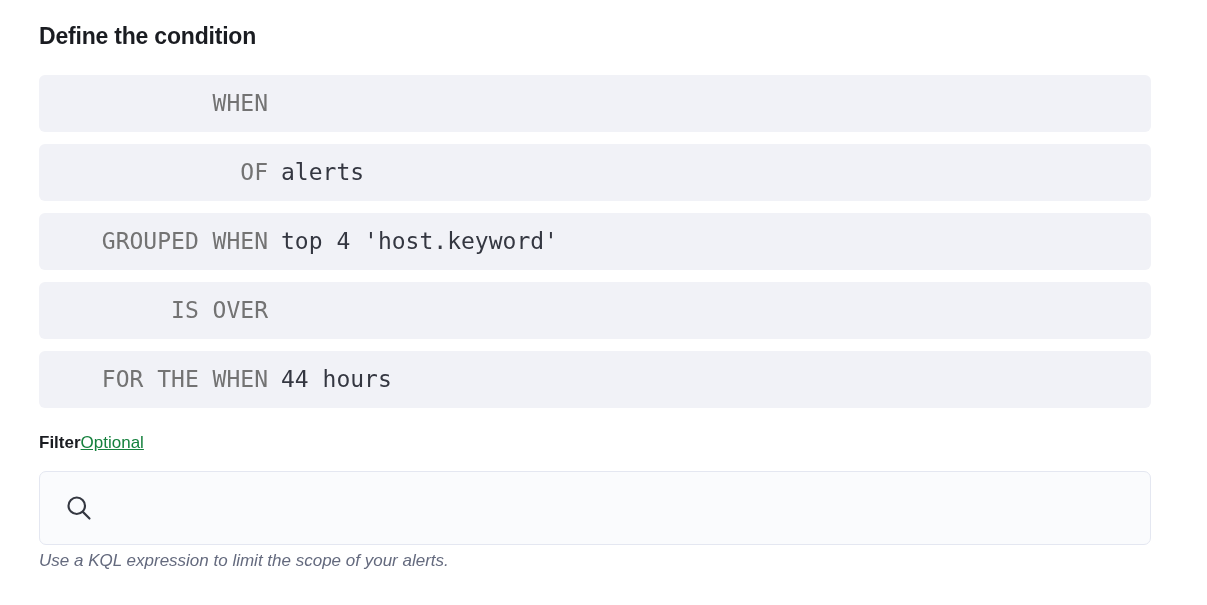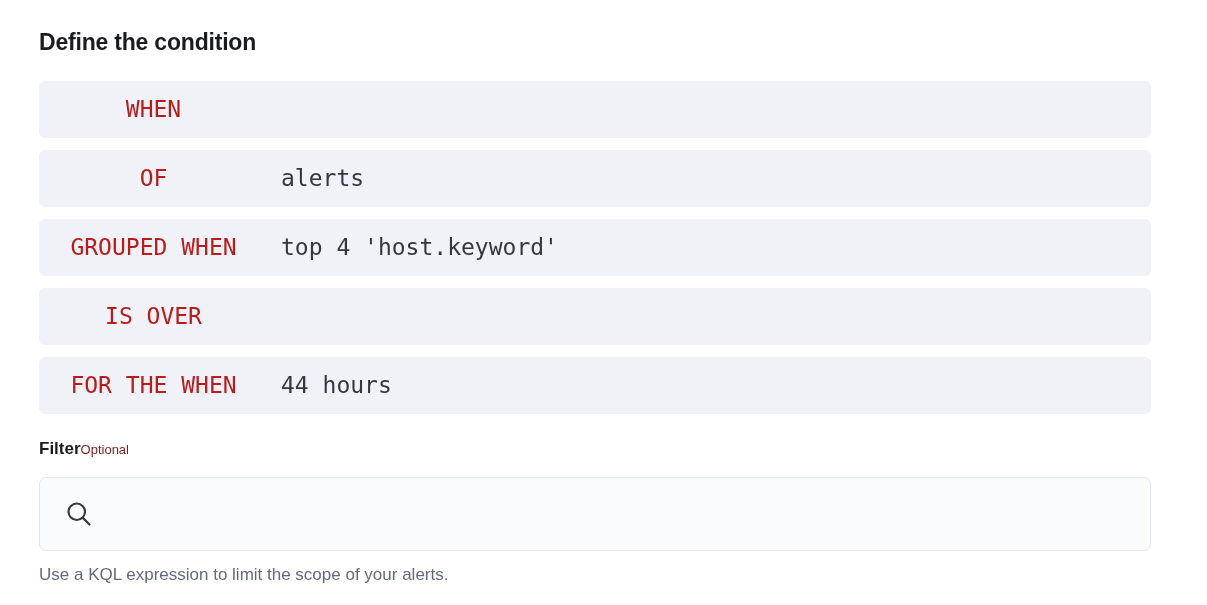--- a/index.html
+++ b/index.html
@@ -12,21 +12,21 @@
     height: 605px;
     font-family: "Liberation Sans", sans-serif;
     color: #1a1c21;
     overflow: hidden;
     position: relative;
   }
 
   .panel {
     position: absolute;
     left: 39px;
-    top: 14px;
+    top: 8px;
     width: 1112px;
   }
 
   
   .section-title {
     font-size: 23px;
     font-weight: bold;
     color: #1a1c21;
     letter-spacing: -0.2px;
     margin: 0;
@@ -47,22 +47,22 @@
     align-items: center;
     font-family: "DejaVu Sans Mono", "Liberation Mono", monospace;
     font-size: 23px;
     line-height: 57px;
     white-space: nowrap;
     overflow: hidden;
   }
   .expression-keyword {
     width: 229px;
     flex: 0 0 229px;
-    text-align: center;
-    color: #b91c1c;
+    text-align: right;
+    color: #737373;
     box-sizing: border-box;
   }
   .expression-value {
     color: #343741;
     padding-left: 13px;
   }
 
   
   .filter-block {
     margin-top: 24px;
@@ -73,24 +73,25 @@
     justify-content: flex-start;
     height: 22px;
   }
   .filter-label {
     font-size: 17px;
     font-weight: bold;
     color: #1a1c21;
     line-height: 22px;
   }
   .filter-optional {
-    font-size: 13px;
+    font-size: 17px;
     font-weight: normal;
-    color: #7f1d1d;
+    color: #15803d;
     line-height: 22px;
+    text-decoration: underline;
   }
   .filter-input-wrap {
     margin-top: 17px;
     height: 74px;
     background: #fafbfd;
     border: 1px solid #e4e7f1;
     border-radius: 7px;
     box-sizing: border-box;
     display: flex;
     align-items: center;
@@ -109,24 +110,25 @@
     background: transparent;
     font-family: "Liberation Sans", sans-serif;
     font-size: 18px;
     color: #343741;
     padding: 0 0 0 12px;
     height: 40px;
   }
   .filter-input::placeholder { color: #9aa0b0; }
 
   .filter-help {
-    margin-top: 12px;
+    margin-top: 4px;
     font-size: 17px;
     color: #646a7e;
     line-height: 24px;
+    font-style: italic;
   }
 </style>
 </head>
 <body>
 
 <div class="panel">
 
   <h2 class="section-title">Define the condition</h2>
 
   <div class="expression-list">

